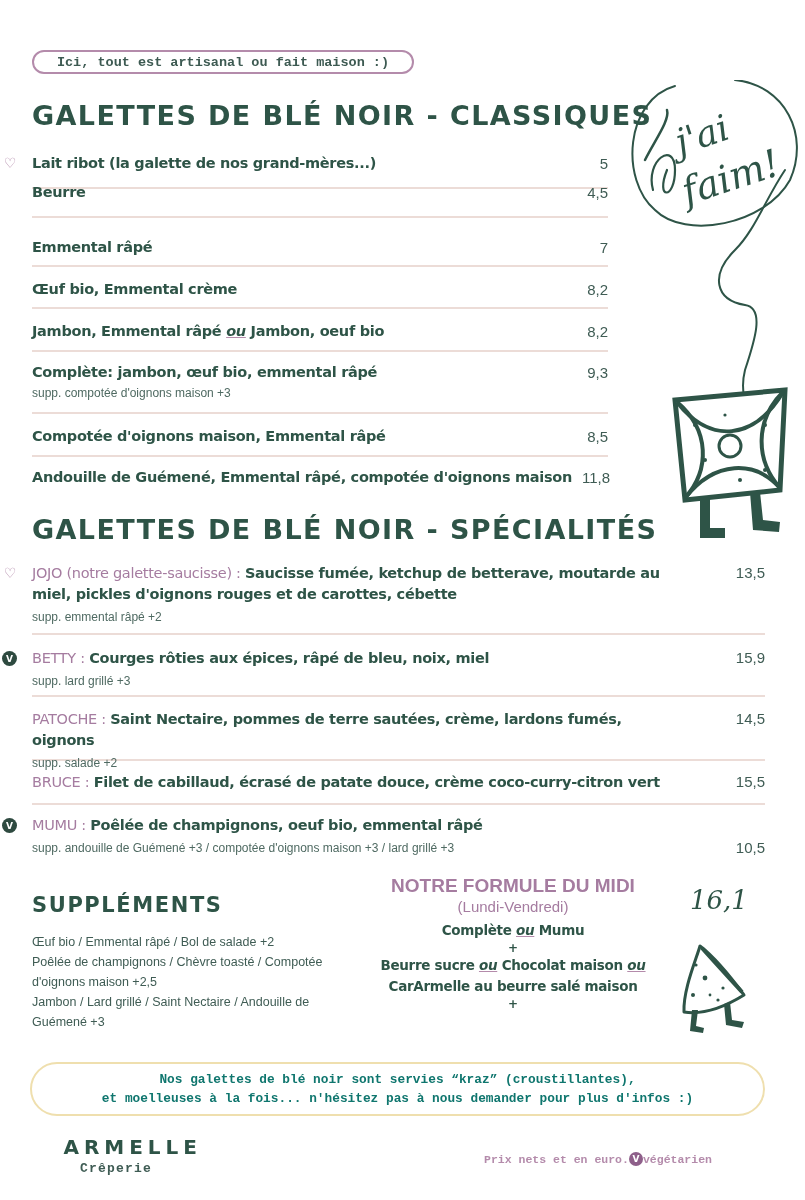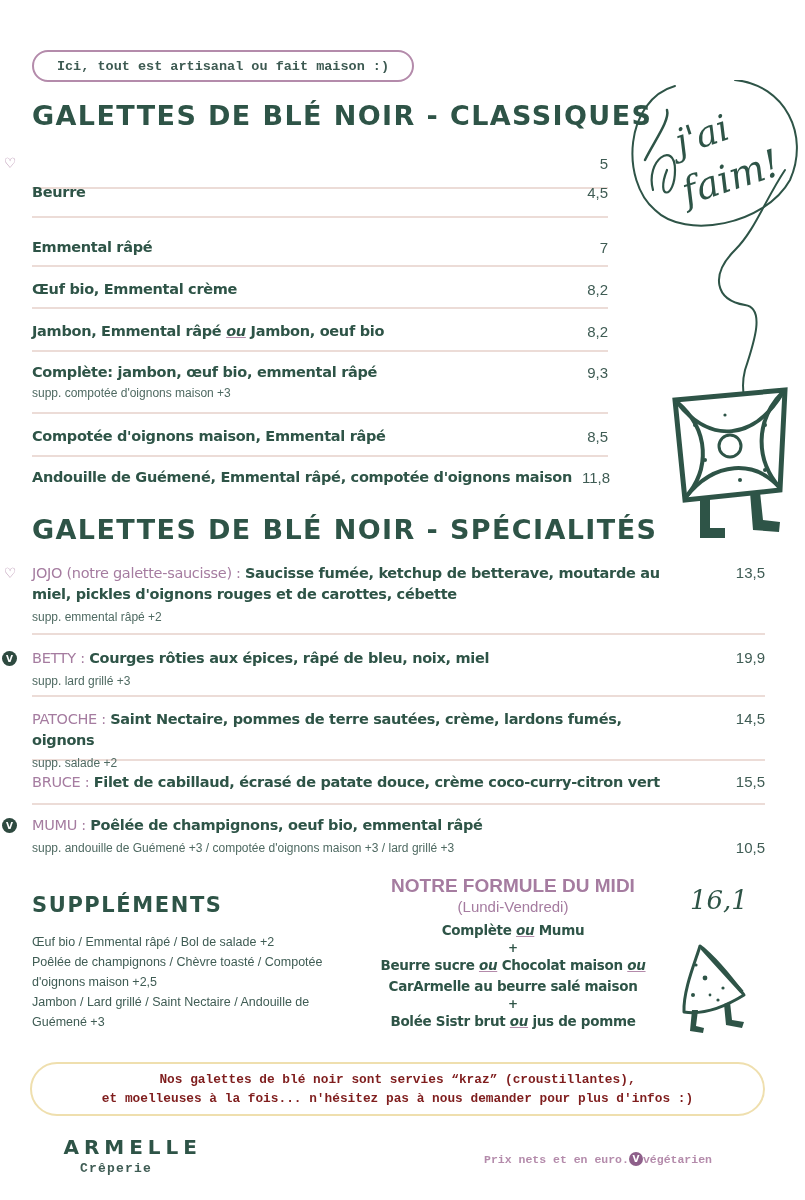--- a/index.html
+++ b/index.html
@@ -1,20 +1,20 @@
 <!DOCTYPE html>
 <html><head>
   <meta charset="utf-8">
   <style>
     * { box-sizing: border-box; margin: 0; padding: 0; }
     html, body { width: 805px; height: 1200px; background: #ffffff; overflow: hidden; }
     body { position: relative; font-family: "DejaVu Sans", sans-serif; color: #2a4f45; }
 
     .pill-top {
-      position: absolute; left: 32px; top: 50px; width: 382px; height: 32px;
+      position: absolute; left: 32px; top: 50px; width: 382px; height: 24px;
       border: 2px solid #b48bab; border-radius: 17px;
       font-family: "Liberation Mono", monospace; font-size: 13.5px; font-weight: bold;
       color: #3d5a52; display: flex; align-items: center; justify-content: center;
     }
 
     .section-title {
       position: absolute; left: 32px;
       font-family: "DejaVu Sans", sans-serif; font-weight: bold;
       font-size: 27px; letter-spacing: 1.4px; color: #2e5447;
     }
@@ -85,21 +85,21 @@
     }
     .formule .plus { font-size: 12px; color: #2e5447; line-height: 14px; font-weight: bold; }
     .formule-price {
       position: absolute; left: 690px; top: 885px;
       font-family: "DejaVu Serif", serif; font-style: italic; font-size: 26px; color: #2e5447;
     }
 
     .pill-bottom {
       position: absolute; left: 30px; top: 1062px; width: 735px; height: 54px;
       border: 2px solid #efdfae; border-radius: 27px;
-      font-family: "Liberation Mono", monospace; font-weight: bold; font-size: 12.8px; color: #7f1d1d;
+      font-family: "Liberation Mono", monospace; font-weight: bold; font-size: 12.8px; color: #0f766e;
       display: flex; flex-direction: column; align-items: center; justify-content: center; line-height: 19px;
     }
 
     .logo {
       position: absolute; left: 62px; top: 1135px; width: 140px;
     }
     .logo .brand {
       font-family: "DejaVu Sans", sans-serif; font-weight: bold; font-size: 20px; letter-spacing: 5px; color: #2e5447; text-align: right;
     }
     .logo .sub {
@@ -119,20 +119,21 @@
 <body>
 
 <div class="pill-top">
   <span>Ici, tout est artisanal ou fait maison :)</span>
 </div>
 
 <div class="section-title" style="top:100px;">GALETTES DE BLÉ NOIR - CLASSIQUES</div>
 
 <div class="row" style="top:155px;height:34px;">
   <span class="mark heart-icon" style="left:-30px;top:0;">♡</span>
+  <div class="name">Lait ribot (la galette de nos grand-mères...)</div>
   <div class="price">5</div>
 </div>
 <div class="row" style="top:184px;height:34px;">
   <div class="name">Beurre</div>
   <div class="price">4,5</div>
 </div>
 <div class="row" style="top:239px;height:28px;">
   <div class="name">Emmental râpé</div>
   <div class="price">7</div>
 </div>
@@ -192,21 +193,21 @@
 <div class="srow" style="top:563px;height:72px;">
   <span class="mark heart-icon" style="left:-30px;top:2px;">♡</span>
   <div class="desc"><span class="nick">JOJO (notre galette-saucisse) : </span><span>Saucisse fumée, ketchup de betterave, moutarde au miel, pickles d'oignons rouges et de carottes, cébette</span></div>
   <div class="supp">supp. emmental râpé +2</div>
   <div class="price">13,5</div>
 </div>
 <div class="srow" style="top:648px;height:49px;">
   <span class="mark veg-icon" style="left:-30px;top:3px;">V</span>
   <div class="desc"><span class="nick">BETTY : </span><span>Courges rôties aux épices, râpé de bleu, noix, miel</span></div>
   <div class="supp">supp. lard grillé +3</div>
-  <div class="price">19,9</div>
+  <div class="price">15,9</div>
 </div>
 <div class="srow" style="top:709px;height:52px;">
   <div class="desc"><span class="nick">PATOCHE : </span><span>Saint Nectaire, pommes de terre sautées, crème, lardons fumés, oignons</span></div>
   <div class="supp">supp. salade +2</div>
   <div class="price">14,5</div>
 </div>
 <div class="srow" style="top:772px;height:33px;">
   <div class="desc"><span class="nick">BRUCE : </span><span>Filet de cabillaud, écrasé de patate douce, crème coco-curry-citron vert</span></div>
   <div class="price">15,5</div>
 </div>
@@ -225,21 +226,20 @@
 </div>
 
 <div class="formule">
   <div class="ftitle">NOTRE FORMULE DU MIDI</div>
   <div class="fsub">(Lundi-Vendredi)</div>
   <div class="fline" style="margin-top:5px;"><span>Complète </span><span class="ou">ou</span><span> Mumu</span></div>
   <div class="plus">+</div>
   <div class="fline"><span>Beurre sucre </span><span class="ou">ou</span><span> Chocolat maison </span><span class="ou">ou</span></div>
   <div class="fline">CarArmelle au beurre salé maison</div>
   <div class="plus">+</div>
-  <div class="fline"><span>Bolée Sistr brut </span><span class="ou">ou</span><span> jus de pomme</span></div>
 </div>
 <div class="formule-price">16,1</div>
 
 <svg class="drawing" style="left:678px;top:940px;" width="75" height="100" viewBox="0 0 75 100">
   <g stroke="#2e5447" fill="#ffffff" stroke-width="3" stroke-linejoin="round">
     <path d="M22 6 C 18 20, 5 50, 6 72 C 25 75, 45 68, 66 55 C 55 40, 40 20, 22 6 Z"></path>
     <path d="M24 8 C 40 26, 55 42, 64 52" fill="none" stroke-width="4"></path>
   </g>
   <g fill="#2e5447">
     <circle cx="18" cy="25" r="1.6"></circle>

